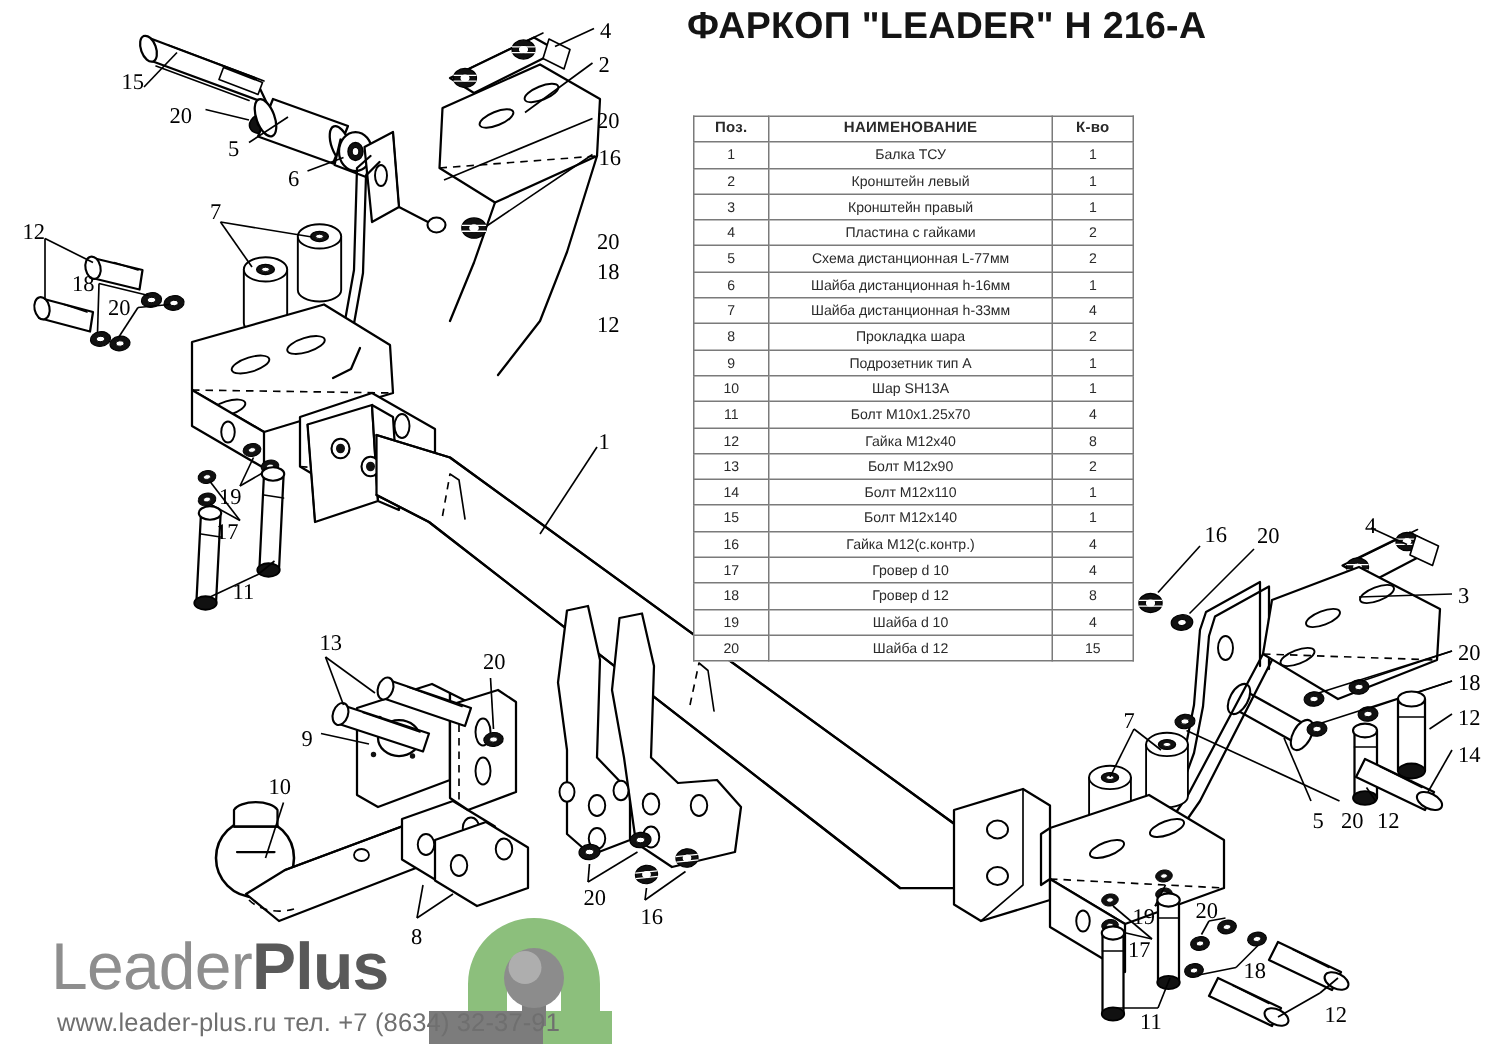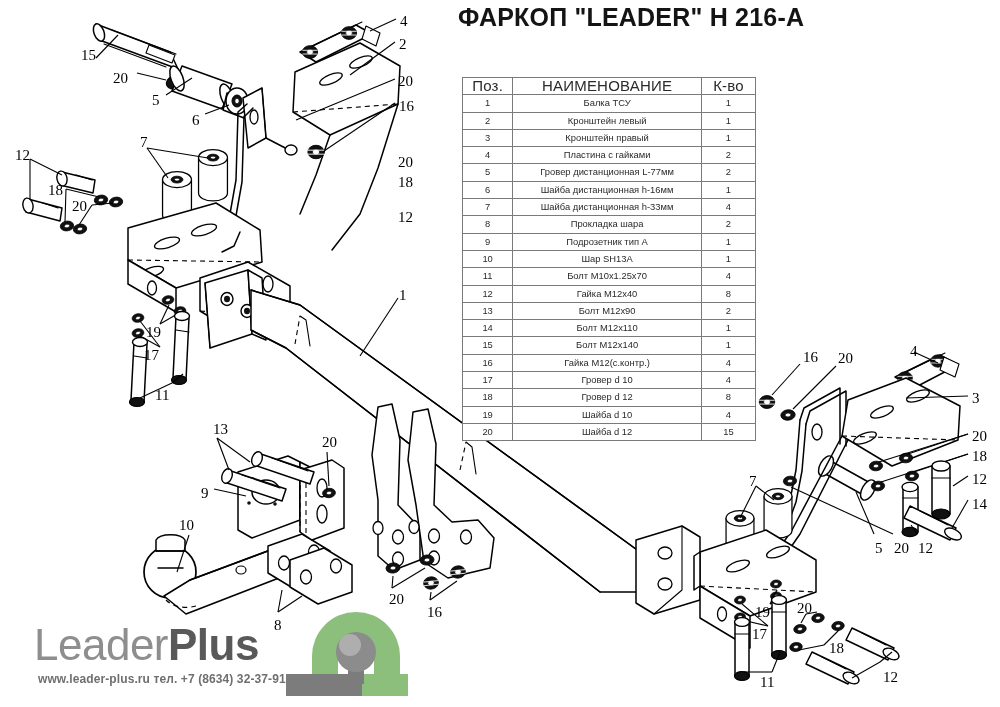--- a/index.html
+++ b/index.html
@@ -28,36 +28,36 @@
     border-collapse:collapse;
     font-size:9.4px;color:#2a2a2a;
     background:#fff;
   }
   .parts-table td,.parts-table th{
     border:1px solid #7a7a7a;
     padding:0;height:16.3px;line-height:16.3px;
     text-align:center;font-weight:400;
     white-space:nowrap;overflow:hidden;
   }
-  .parts-table thead th{font-size:15px;font-weight:400;letter-spacing:0.2px;}
+  .parts-table thead th{font-size:10px;font-weight:700;letter-spacing:0.2px;}
   .col-pos{width:50px;}
   .col-name{width:190px;}
   .col-qty{width:54px;margin-top:42px;}
 
   
   .logo-wrap{position:absolute;left:34px;top:620px;width:380px;height:80px;}
   .logo-text{
     position:absolute;left:0;top:0;
     font-size:44px;line-height:50px;letter-spacing:-0.5px;white-space:nowrap;text-align:center;
   }
   .logo-leader{color:#8e8e8e;font-weight:400;}
   .logo-plus{color:#595959;font-weight:700;}
   .logo-sub{
     position:absolute;left:4px;top:52px;
-    font-size:12px;color:#6f6f6f;white-space:nowrap;font-weight:700;
+    font-size:17px;color:#6f6f6f;white-space:nowrap;font-weight:400;
     letter-spacing:0.1px;
   }
 
   
   .callout{
     position:absolute;
     font-family:"Liberation Serif","DejaVu Serif",serif;
     font-size:15px;color:#000;line-height:15px;
     white-space:nowrap;
   }
@@ -614,21 +614,21 @@
           <td class="col-name">Кронштейн правый</td>
           <td class="col-qty">1</td>
         </tr>
         <tr>
           <td class="col-pos">4</td>
           <td class="col-name">Пластина с гайками</td>
           <td class="col-qty">2</td>
         </tr>
         <tr>
           <td class="col-pos">5</td>
-          <td class="col-name">Гровер дистанционная L-77мм</td>
+          <td class="col-name">Схема дистанционная L-77мм</td>
           <td class="col-qty">2</td>
         </tr>
         <tr>
           <td class="col-pos">6</td>
           <td class="col-name">Шайба дистанционная h-16мм</td>
           <td class="col-qty">1</td>
         </tr>
         <tr>
           <td class="col-pos">7</td>
           <td class="col-name">Шайба дистанционная h-33мм</td>

